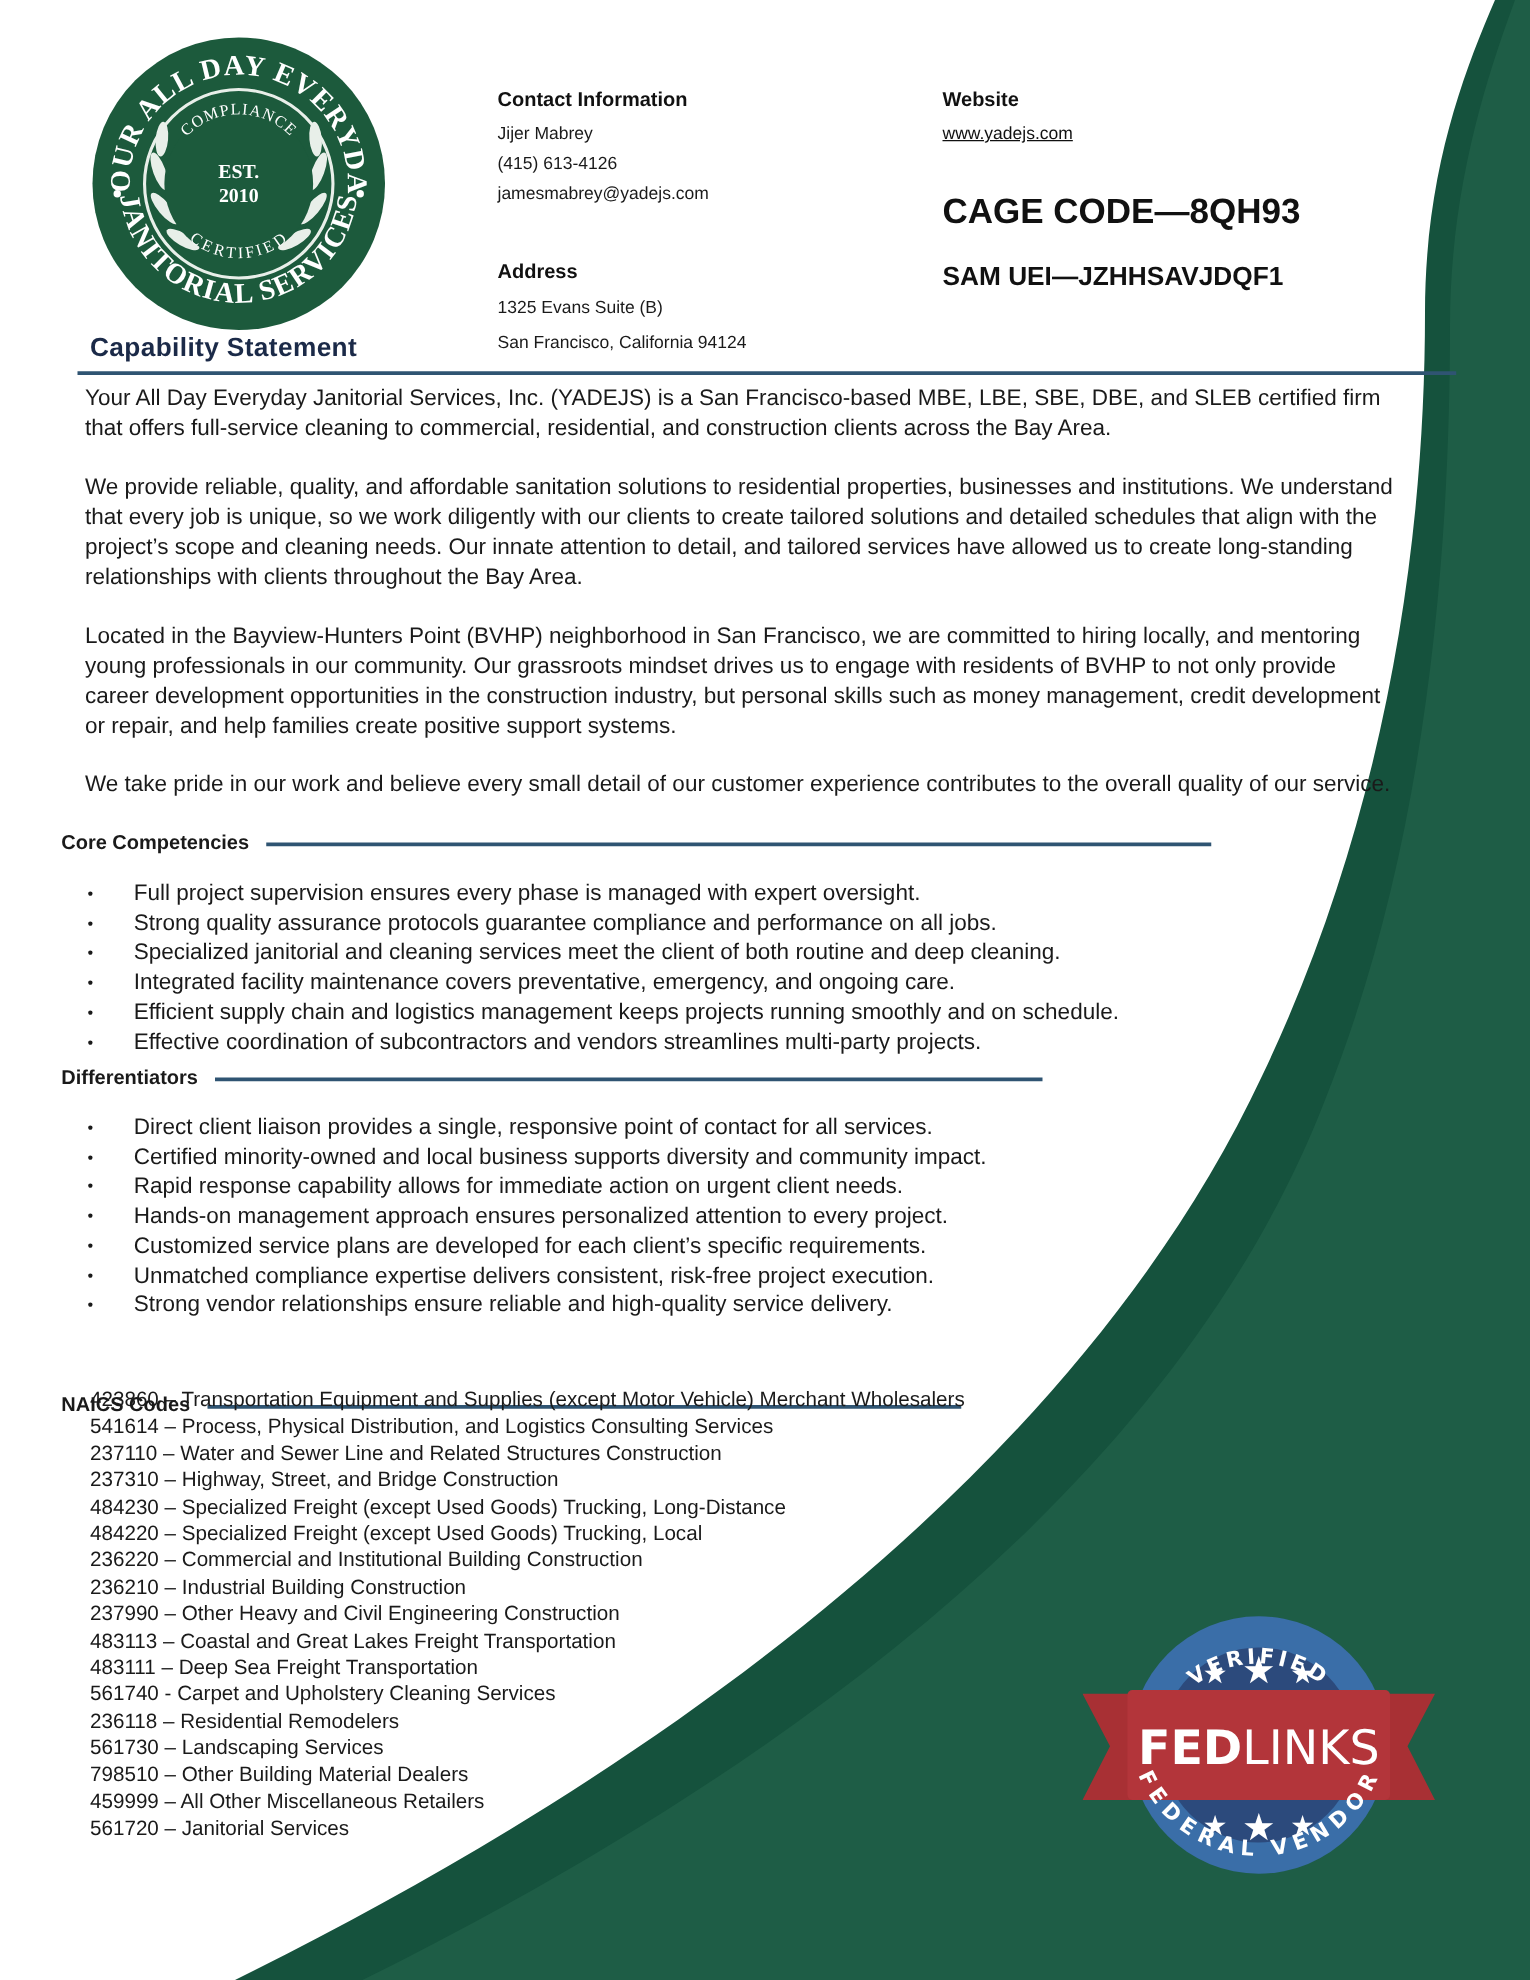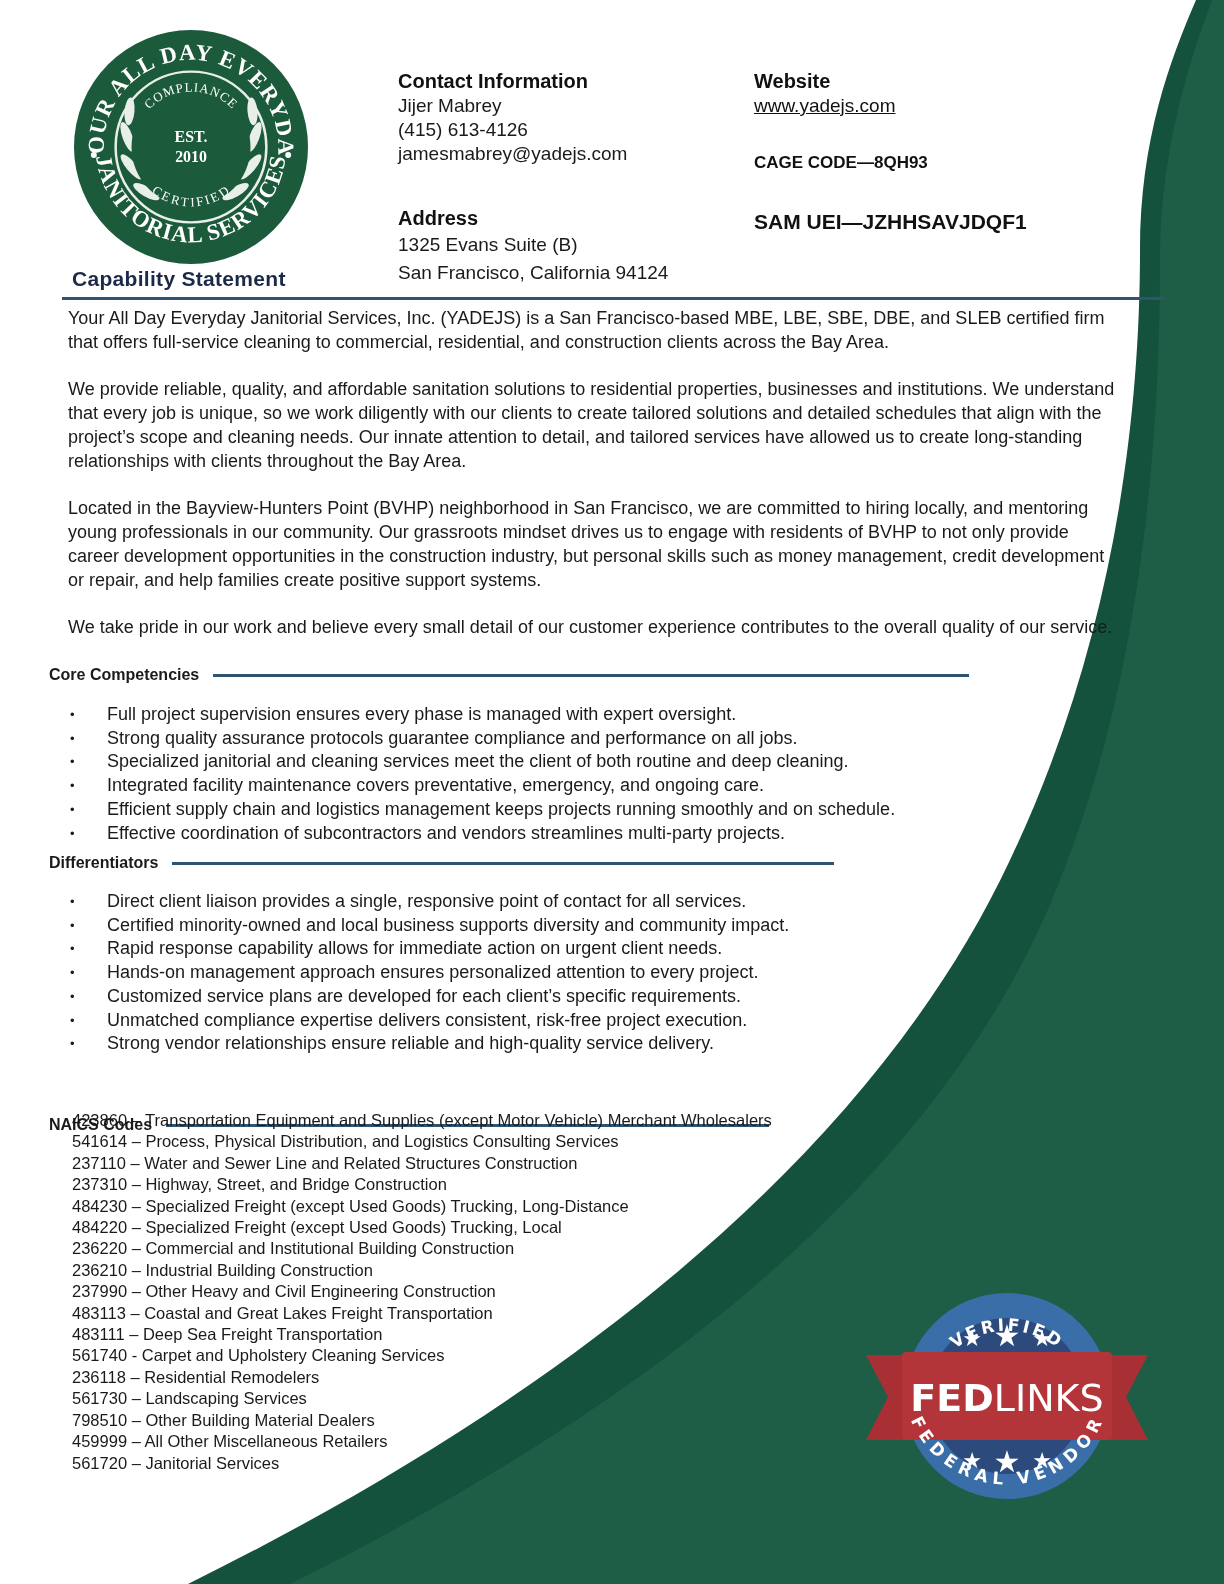--- a/index.html
+++ b/index.html
@@ -7,29 +7,29 @@
   body { position: relative; font-family: "Liberation Sans", sans-serif; color: #111111; }
 
   #swoosh { position: absolute; left: 0; top: 0; width: 1224px; height: 1584px; z-index: 0; }
 
   .abs { position: absolute; z-index: 1; }
 
   
   #logo { left: 72px; top: 28px; width: 238px; height: 238px; }
   #cap-title { left: 72px; top: 267px; font-size: 21px; font-weight: bold; color: #1b2a48; letter-spacing: 0.3px; }
 
-  .hdr-label { font-size: 20px; font-weight: bold; color: #111; line-height: 26px; }
-  .hdr-text { font-size: 19px; color: #1a1a1a; line-height: 24px; }
+  .hdr-label { font-size: 16px; font-weight: bold; color: #111; line-height: 26px; }
+  .hdr-text { font-size: 14px; color: #1a1a1a; line-height: 24px; }
 
   #contact { left: 398px; top: 68px; }
   #address { left: 398px; top: 205px; }
   #address .hdr-text { line-height: 28px; }
   #website { left: 754px; top: 68px; }
   #website a { color: #111; text-decoration: underline; }
-  #cage { left: 754px; top: 153px; font-size: 17px; font-weight: bold; }
+  #cage { left: 754px; top: 153px; font-size: 28px; font-weight: bold; }
   #sam { left: 754px; top: 210px; font-size: 21px; font-weight: bold; }
 
   #top-rule { left: 62px; top: 297px; width: 1103px; height: 3px; background: #2f5472; }
 
   #intro { left: 68px; top: 307px; width: 1050px; font-size: 18px; line-height: 23.8px; color: #1a1a1a; }
   #intro p { margin-bottom: 23.8px; }
 
   .sec-head { display: flex; align-items: center; font-size: 16px; font-weight: bold; color: #1a1a1a; }
   .sec-head .rule { height: 3px; background: #2f5472; margin-left: 14px; }
 

